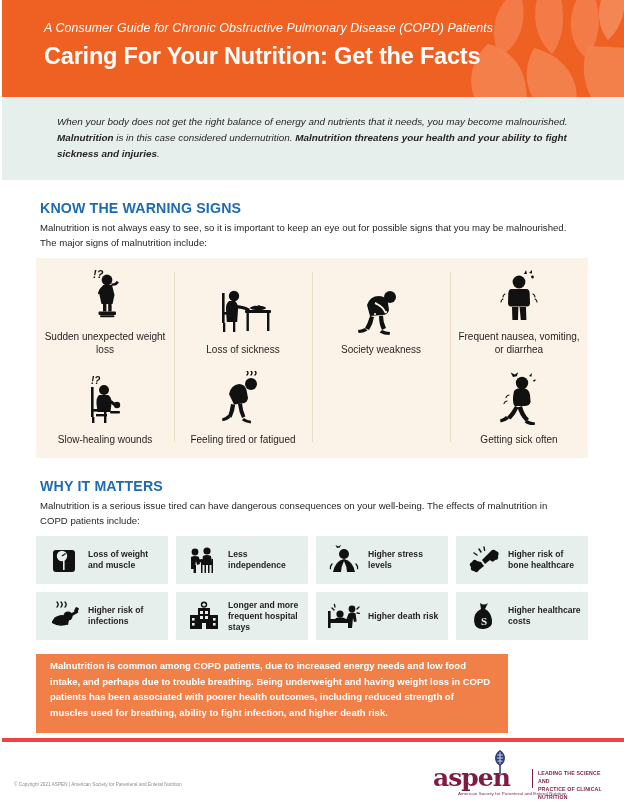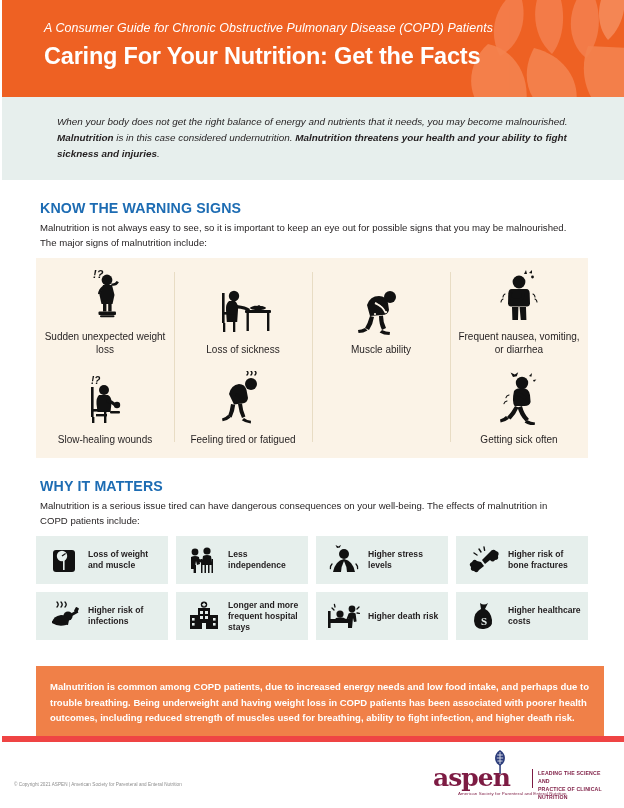--- a/index.html
+++ b/index.html
@@ -80,35 +80,35 @@
   }
   .mcard .micon{
     width:42px;min-width:42px;height:38px;display:flex;align-items:center;justify-content:center;
   }
   .mcard .mlab{
     font-size:8.6px;font-weight:bold;line-height:1.3;color:#231f20;padding-left:3px;
   }
 
   
   .callout{
-    margin-top:26px;width:568px;background:#f08048;box-sizing:border-box;
-    padding:13px 15px 13px 14px;
+    margin-top:14px;width:472px;background:#f08048;box-sizing:border-box;
+    padding:4px 15px 13px 14px;
   }
   .callout p{
     margin:0;color:#ffffff;font-size:9.5px;line-height:1.62;font-weight:bold;
   }
   .continued{
     width:552px;text-align:right;font-style:italic;font-size:9px;color:#3b3b3b;
     margin-top:9px;
   }
 
   
   .footer{
     position:absolute;left:0;bottom:0;width:624px;height:66px;
-    border-top:6px solid #ef4444;background:#fff;
+    border-top:4px solid #ef4444;background:#fff;
   }
   .copyright{
     position:absolute;left:14px;top:40px;font-size:4.6px;color:#8b8b8b;letter-spacing:.05px;
   }
   .logo{position:absolute;right:18px;top:8px;width:176px;height:50px;}
   .logo-mark{position:absolute;left:62px;top:0;}
   .logo-word{
     position:absolute;left:3px;top:15px;font-family:"DejaVu Serif",serif;
     font-weight:bold;font-size:25px;color:#7d1b43;letter-spacing:-1px;line-height:1;
   }
@@ -260,21 +260,21 @@
                 <path d="M26 33 q0 8 3 14 l4-2 q-3-6 -3-12.5 z"></path>
                 <path d="M12 45 q-4 2 -7 2 l.5 3 q5 0 9-2.5 z"></path>
                 <path d="M29 47 q4 2 8 2 l-.4 3 q-6 0-10-2.6 z"></path>
                 <path d="M22 20 q8 3 11 10" fill="none" stroke="#fbf3e7" stroke-width="2.2"></path>
                 <path d="M24 19 q7 3 10 10" fill="none" stroke="#111" stroke-width="1.6"></path>
                 <circle cx="22" cy="31" r="1.1" fill="#fbf3e7"></circle>
                 <circle cx="33" cy="29" r="1.1" fill="#fbf3e7"></circle>
               </g>
             </svg>
           </div>
-          <div class="cap">Muscle ability</div>
+          <div class="cap">Society weakness</div>
         </div>
       </div>
 
       <div class="signs-col">
         <div class="sign top">
           <div class="art">
             <svg width="56" height="54" viewBox="0 0 56 54">
               <g fill="#111">
                 <path d="M33 6 l2 -4 l1 4 z"></path>
                 <path d="M38 5 l3 -3 l0 3.6 z"></path>
@@ -387,21 +387,21 @@
             <path d="M22 7 q3-4 6-1 q4 1 2 5 q1 4 -3 4 q-2 3 -5 0 l-5 4 l-3-4 z"></path>
             <path d="M13 17 l3 4 l-5 4 q-2 4 -5 1 q-4 0 -3-4 q-3-3 1-5 q2-4 5-1 z"></path>
             <g stroke="#111" stroke-width="1.4" fill="none" stroke-linecap="round">
               <path d="M11 4 l2 3"></path>
               <path d="M6 8 l3 2"></path>
               <path d="M16 2 l.6 3.4"></path>
             </g>
           </g>
             </svg>
         </div>
-        <div class="mlab">Higher risk of bone fractures</div>
+        <div class="mlab">Higher risk of bone healthcare</div>
       </div>
 
       <div class="mcard">
         <div class="micon">
           <svg width="32" height="30" viewBox="0 0 32 30">
               <g fill="#111">
             <g fill="none" stroke="#111" stroke-width="1.3" stroke-linecap="round">
               <path d="M9 6 q2.4-2.4 0-5"></path>
               <path d="M13 6 q2.4-2.4 0-5"></path>
               <path d="M17 6 q2.4-2.4 0-5"></path>

